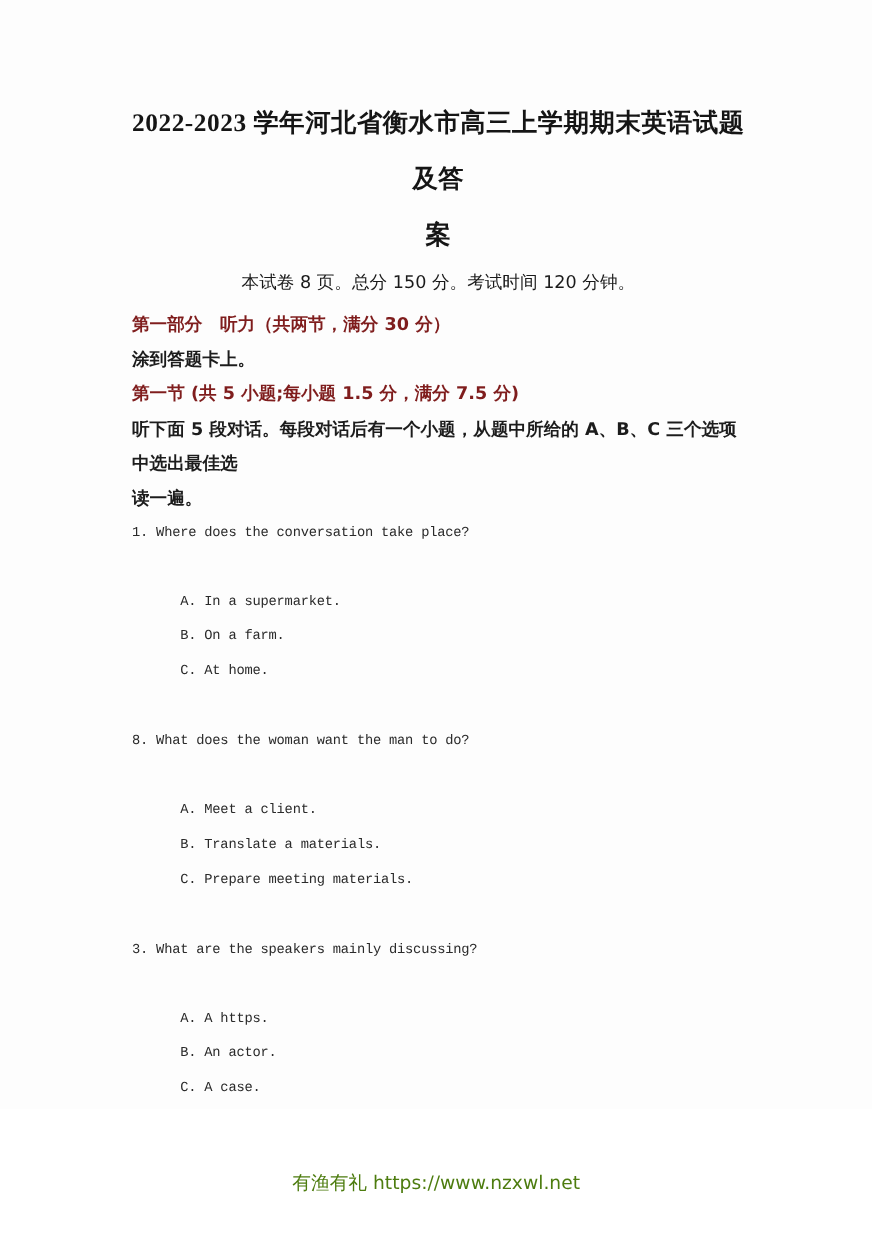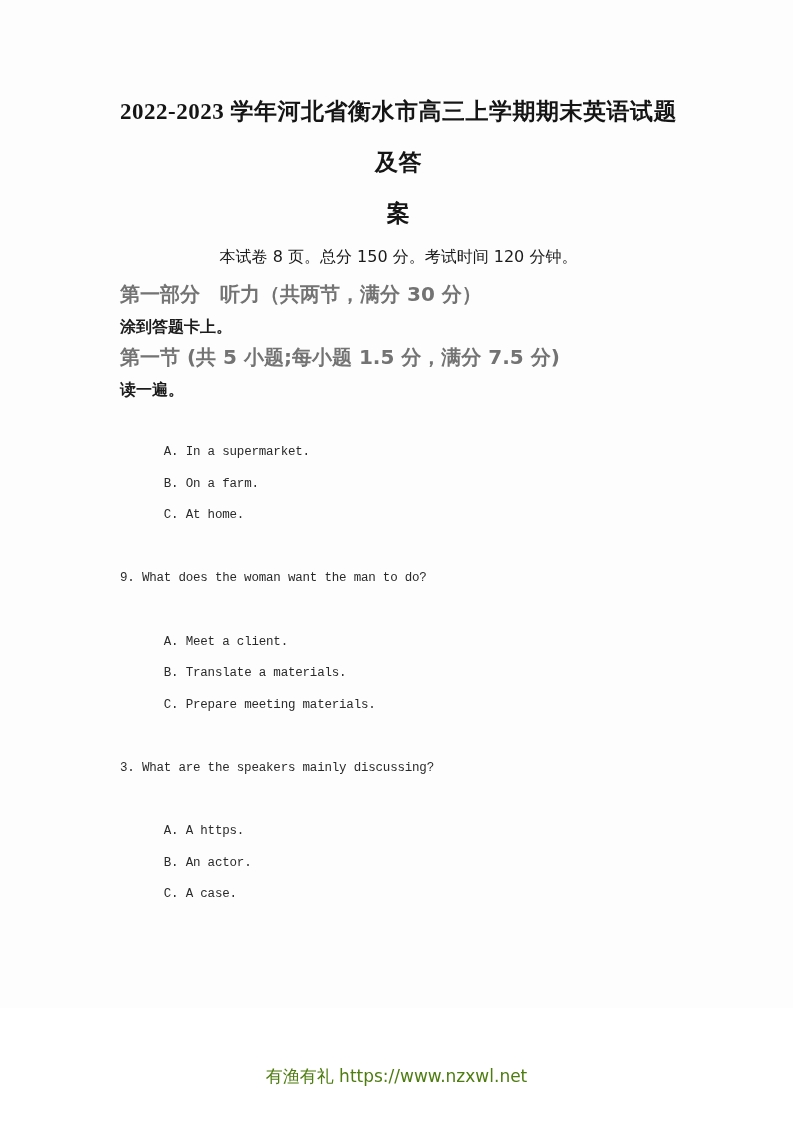--- a/index.html
+++ b/index.html
@@ -45,23 +45,23 @@
     margin: 0;
     line-height: 31.6px;
     white-space: pre-wrap;
   }
   .cn {
     font-size: 16px;
     font-weight: 600;
     color: #1c1c1c;
   }
   .cn-heading {
-    font-size: 20px;
+    font-size: 16px;
     font-weight: 700;
-    color: #737373;
+    color: #7f1d1d;
   }
   .en {
     font-family: "Liberation Mono", "DejaVu Sans Mono", monospace;
     font-size: 12.5px;
     letter-spacing: -0.2px;
     color: #2a2a2a;
     white-space: nowrap;
   }
   .opts .opt {
     display: inline-block;
@@ -91,29 +91,31 @@
   </div>
 
   <div class="subtitle">本试卷 8 页。总分 150 分。考试时间 120 分钟。</div>
 
   <div class="doc-body">
 
     <p class="cn-heading">第一部分　听力（共两节，满分 30 分）</p>
     <p class="cn">涂到答题卡上。</p>
 
     <p class="cn-heading">第一节 (共 5 小题;每小题 1.5 分，满分 7.5 分)</p>
+    <p class="cn">听下面 5 段对话。每段对话后有一个小题，从题中所给的 A、B、C 三个选项中选出最佳选</p>
     <p class="cn">读一遍。</p>
 
+    <p class="en">1. Where does the conversation take place?</p>
     <p class="en opts">
       <span class="opt">A. In a supermarket.</span>
       <span class="opt">B. On a farm.</span>
       <span class="opt">C. At home.</span>
     </p>
 
-    <p class="en">9. What does the woman want the man to do?</p>
+    <p class="en">8. What does the woman want the man to do?</p>
     <p class="en opts">
       <span class="opt">A. Meet a client.</span>
       <span class="opt">B. Translate a materials.</span>
       <span class="opt">C. Prepare meeting materials.</span>
     </p>
 
     <p class="en">3. What are the speakers mainly discussing?</p>
     <p class="en opts">
       <span class="opt">A. A https.</span>
       <span class="opt">B. An actor.</span>

